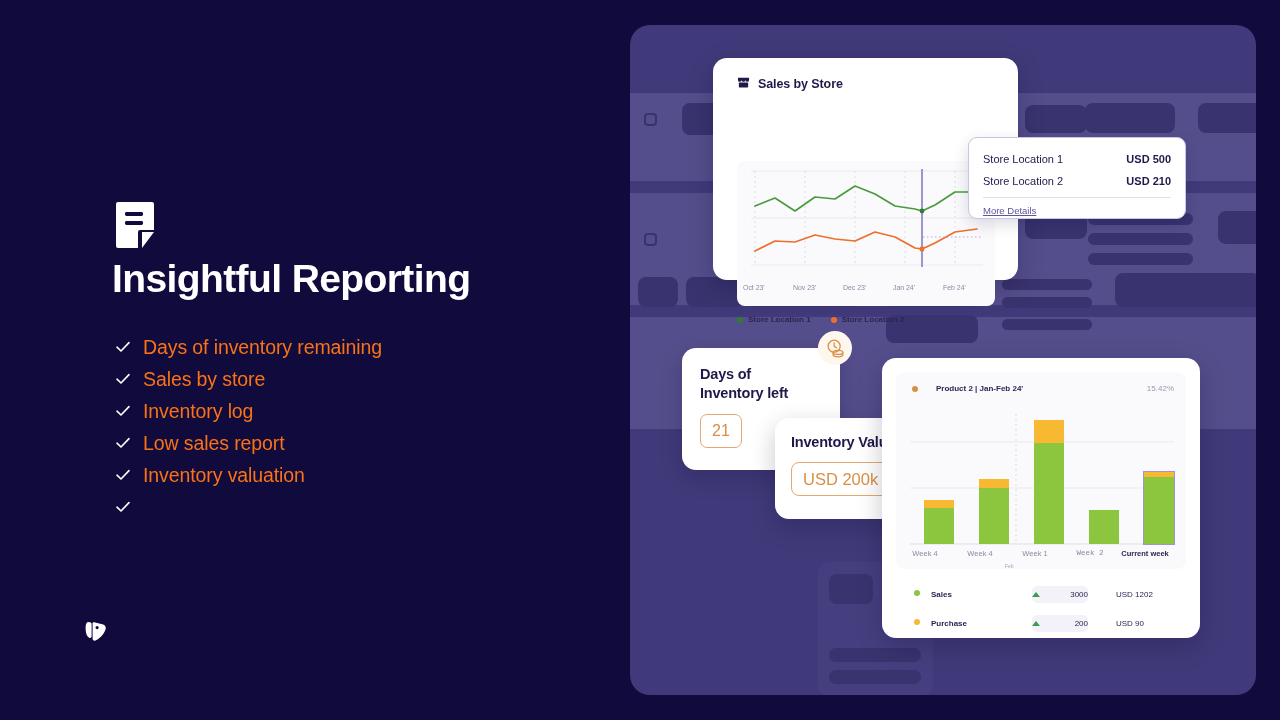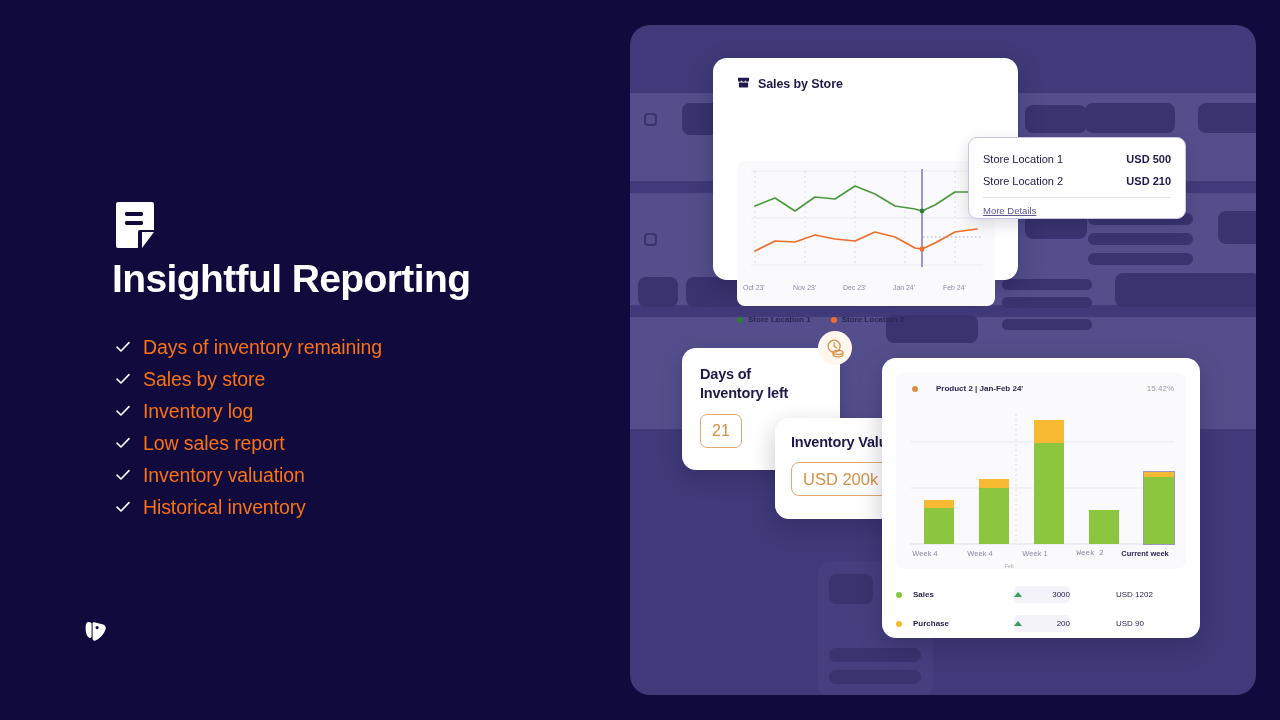--- a/index.html
+++ b/index.html
@@ -288,21 +288,21 @@
   #bar-legend-rows {
     position: absolute;
     left: 14px; top: 222px;
     width: 290px;
   }
   .bar-legend-row {
     display: flex;
     align-items: center;
     height: 29px;
   }
-  .blr-name { display: flex; align-items: center; width: 118px; }
+  .blr-name { display: flex; align-items: flex-start; width: 118px; margin-left: 18px; }
   .blr-label { color: #2B2552; font-size: 8px; font-weight: bold; margin-left: 6px; }
   .blr-delta {
     width: 56px; height: 17px;
     background: #F3F2F9;
     border-radius: 5px;
     display: flex;
     align-items: center;
     justify-content: space-between;
     color: #2B2552;
     font-size: 8px;
@@ -311,21 +311,21 @@
     width: 0; height: 0;
     border-left: 4px solid transparent;
     border-right: 4px solid transparent;
     border-bottom: 5px solid #3E9A57;
     margin-right: 6px;
     display: block;
   }
   .blr-amount {
     color: #2B2552;
     font-size: 8px;
-    margin-left: 36px;
+    margin-left: 18px;
     padding-left: 10px;
   }
 </style>
 </head>
 <body>
 
 <div id="left-panel">
 
   <span id="report-icon">
     <svg width="50" height="52" viewBox="0 0 50 52">
@@ -378,21 +378,20 @@
           </svg>
       </span>
       <span class="feature-label">Inventory valuation</span>
     </li>
     <li class="feature-item">
       <span class="check-icon">
         <svg width="18" height="18" viewBox="0 0 18 18">
             <path d="M3 9.2 L7 13 L15 4.6" stroke="#FFFFFF" stroke-width="1.6" fill="none" stroke-linecap="round" stroke-linejoin="round"></path>
           </svg>
       </span>
-      <span class="feature-label">Historical inventory</span>
     </li>
   </ul>
 
   <span id="brand-logo">
     <svg width="30" height="30" viewBox="0 0 30 30">
       <path d="M6.5 5 C4.6 5 3.6 7 3.6 10.6 C3.6 15.6 4.6 19.4 7.2 20.7 C8.3 21.3 9.6 20.6 9.6 19.2 L9.6 6.8 C9.6 5.7 8.2 5 6.5 5 Z" fill="#FFFFFF"></path>
       <path d="M11.6 5.2 C10.9 5.2 10.6 5.8 10.6 6.6 L10.6 21.6 C10.6 23.2 11.9 24.4 13.5 23.6 C17.6 21.6 21.8 17.6 23.6 12.2 C24.3 10.2 23.3 8.2 21.2 7.4 L13.2 5.5 C12.7 5.3 12.1 5.2 11.6 5.2 Z" fill="#FFFFFF"></path>
       <circle cx="15.1" cy="10.6" r="1.55" fill="#110A3C"></circle>
     </svg>
   </span>

